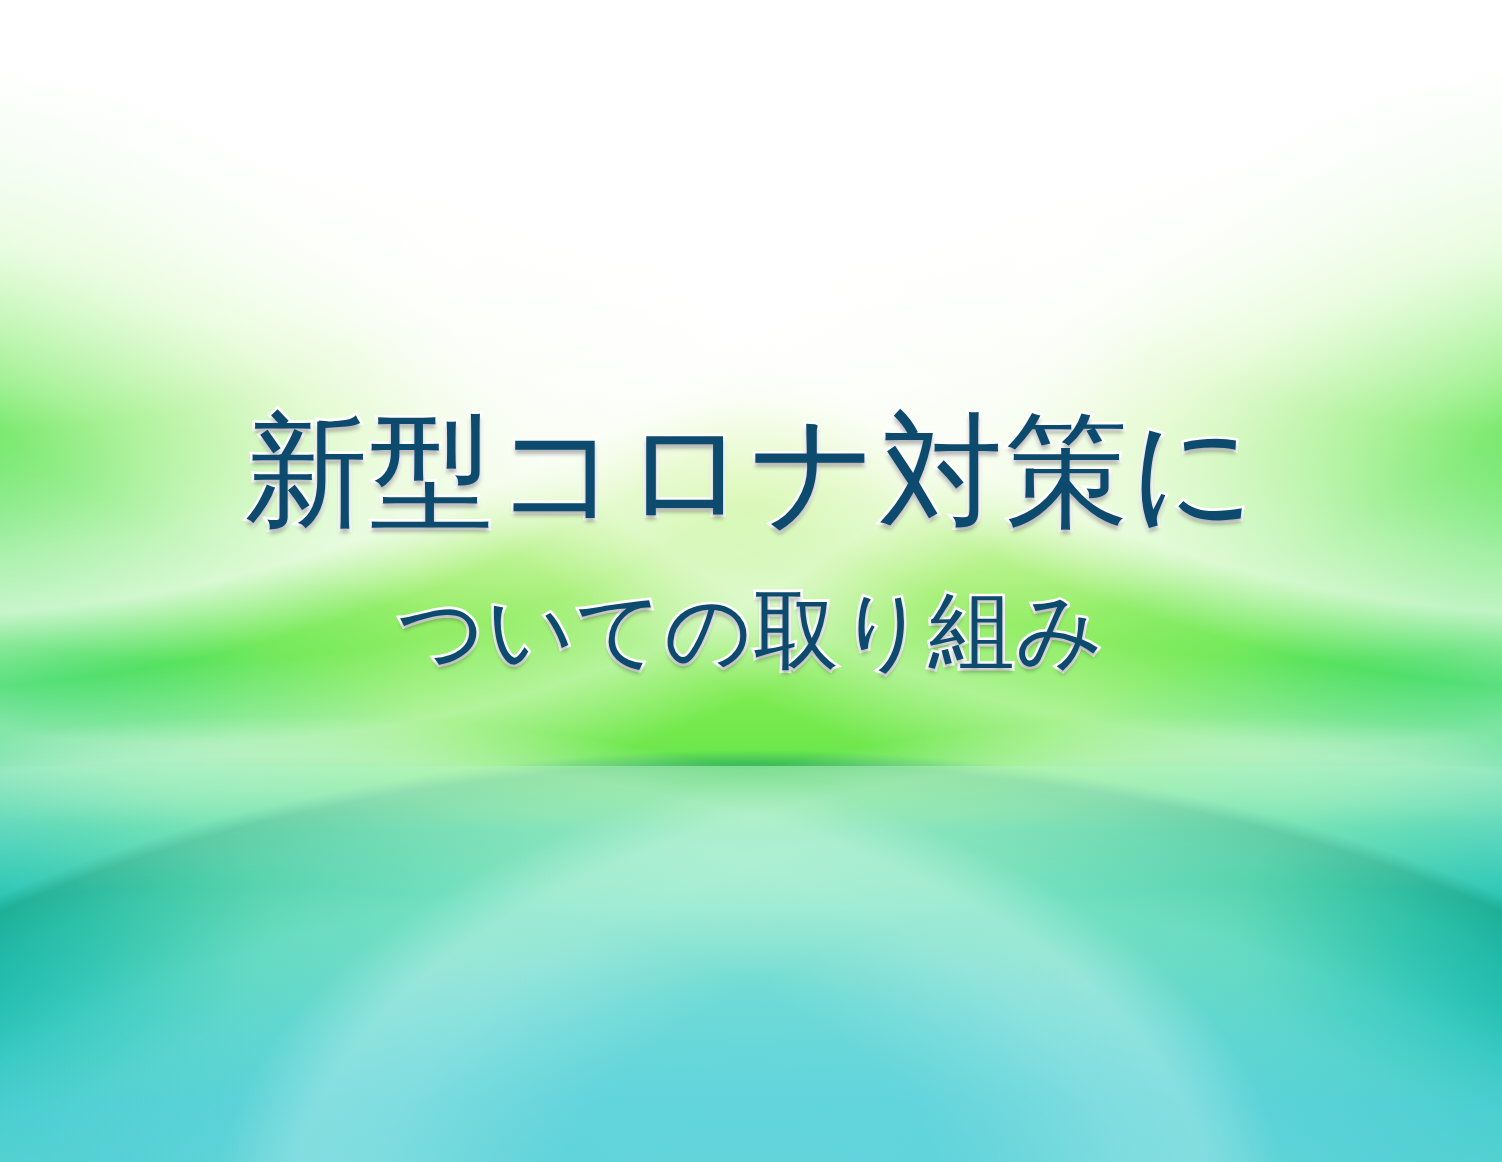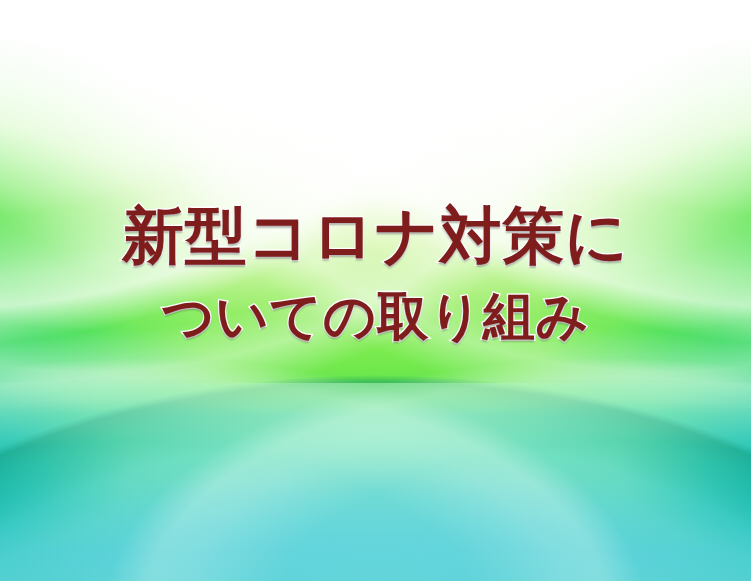--- a/index.html
+++ b/index.html
@@ -257,35 +257,35 @@
     position: absolute;
     left: 0;
     right: 0;
     top: 196px;
     text-align: center;
     z-index: 5;
   }
 
   .title-line {
     display: block;
-    color: #7f1d1d;
+    color: #0c4a6e;
     font-family: "DejaVu Sans", "Liberation Sans", sans-serif;
-    font-weight: 700;
+    font-weight: 400;
     font-size: 62px;
     line-height: 80px;
     letter-spacing: 0.01em;
     white-space: nowrap;
     -webkit-text-stroke: 2.6px #ffffff;
     paint-order: stroke fill;
     text-shadow:
        0 2px 2px rgba(0,0,0,0.30),
        0 0 1px rgba(255,255,255,0.85);
   }
   .title-line.line2 {
-    font-size: 52px;
+    font-size: 43px;
   }
 </style>
 </head>
 <body>
 
 <div class="slide">
 
   <div class="bg-layer bg-base"></div>
   <div class="bg-layer bg-green-left"></div>
   <div class="bg-layer bg-green-right"></div>

